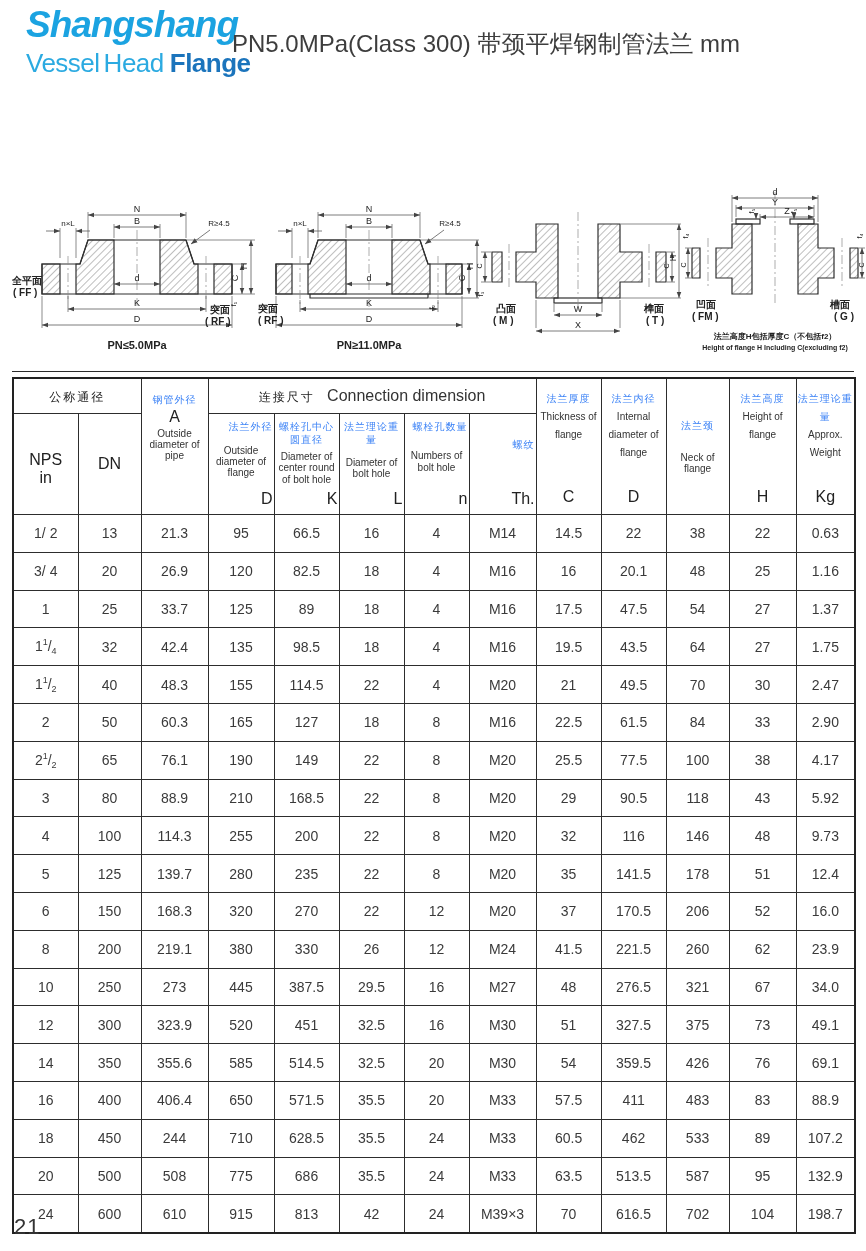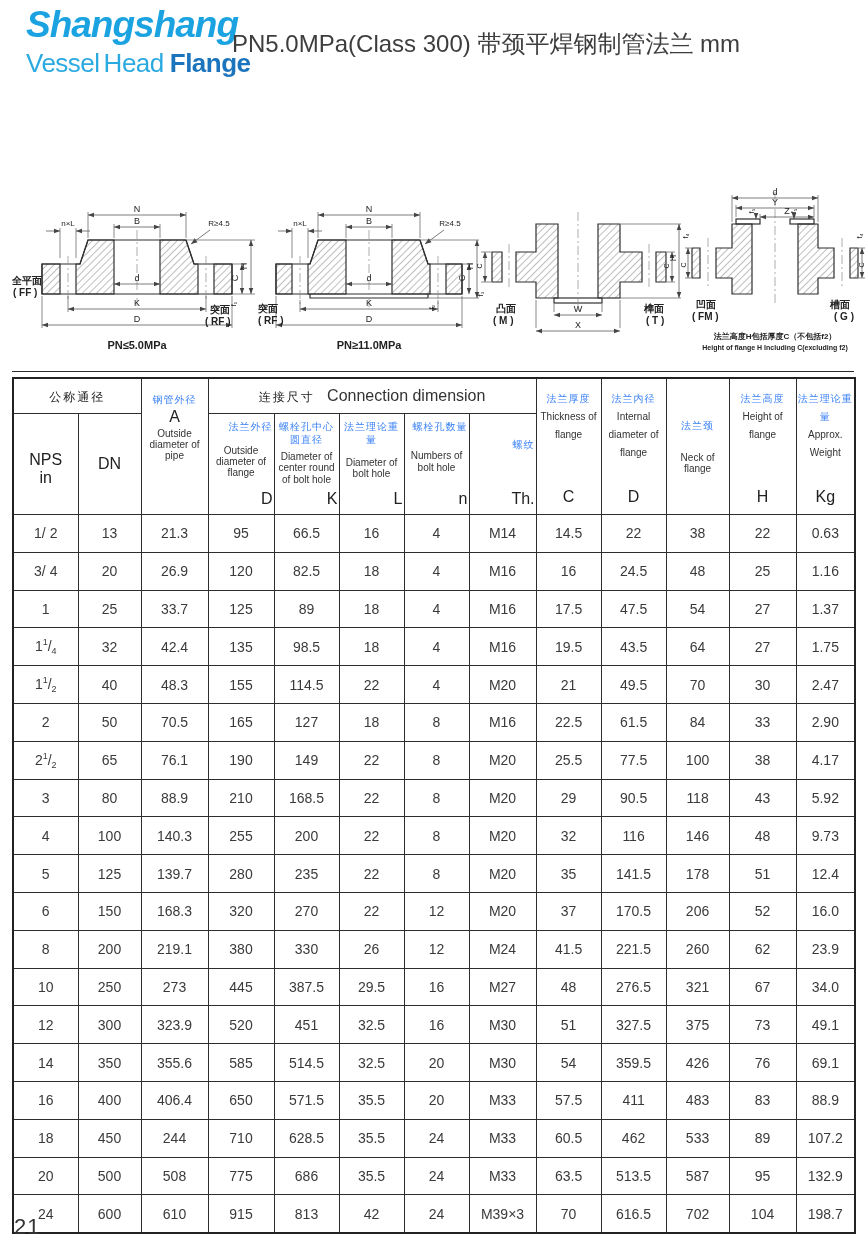--- a/index.html
+++ b/index.html
@@ -417,21 +417,21 @@
         <tr>
           <td>3/ 4</td>
           <td>20</td>
           <td>26.9</td>
           <td>120</td>
           <td>82.5</td>
           <td>18</td>
           <td>4</td>
           <td>M16</td>
           <td>16</td>
-          <td>24.5</td>
+          <td>20.1</td>
           <td>48</td>
           <td>25</td>
           <td>1.16</td>
         </tr>
         <tr>
           <td>1</td>
           <td>25</td>
           <td>33.7</td>
           <td>125</td>
           <td>89</td>
@@ -470,21 +470,21 @@
           <td>M20</td>
           <td>21</td>
           <td>49.5</td>
           <td>70</td>
           <td>30</td>
           <td>2.47</td>
         </tr>
         <tr>
           <td>2</td>
           <td>50</td>
-          <td>70.5</td>
+          <td>60.3</td>
           <td>165</td>
           <td>127</td>
           <td>18</td>
           <td>8</td>
           <td>M16</td>
           <td>22.5</td>
           <td>61.5</td>
           <td>84</td>
           <td>33</td>
           <td>2.90</td>
@@ -515,21 +515,21 @@
           <td>M20</td>
           <td>29</td>
           <td>90.5</td>
           <td>118</td>
           <td>43</td>
           <td>5.92</td>
         </tr>
         <tr>
           <td>4</td>
           <td>100</td>
-          <td>140.3</td>
+          <td>114.3</td>
           <td>255</td>
           <td>200</td>
           <td>22</td>
           <td>8</td>
           <td>M20</td>
           <td>32</td>
           <td>116</td>
           <td>146</td>
           <td>48</td>
           <td>9.73</td>

